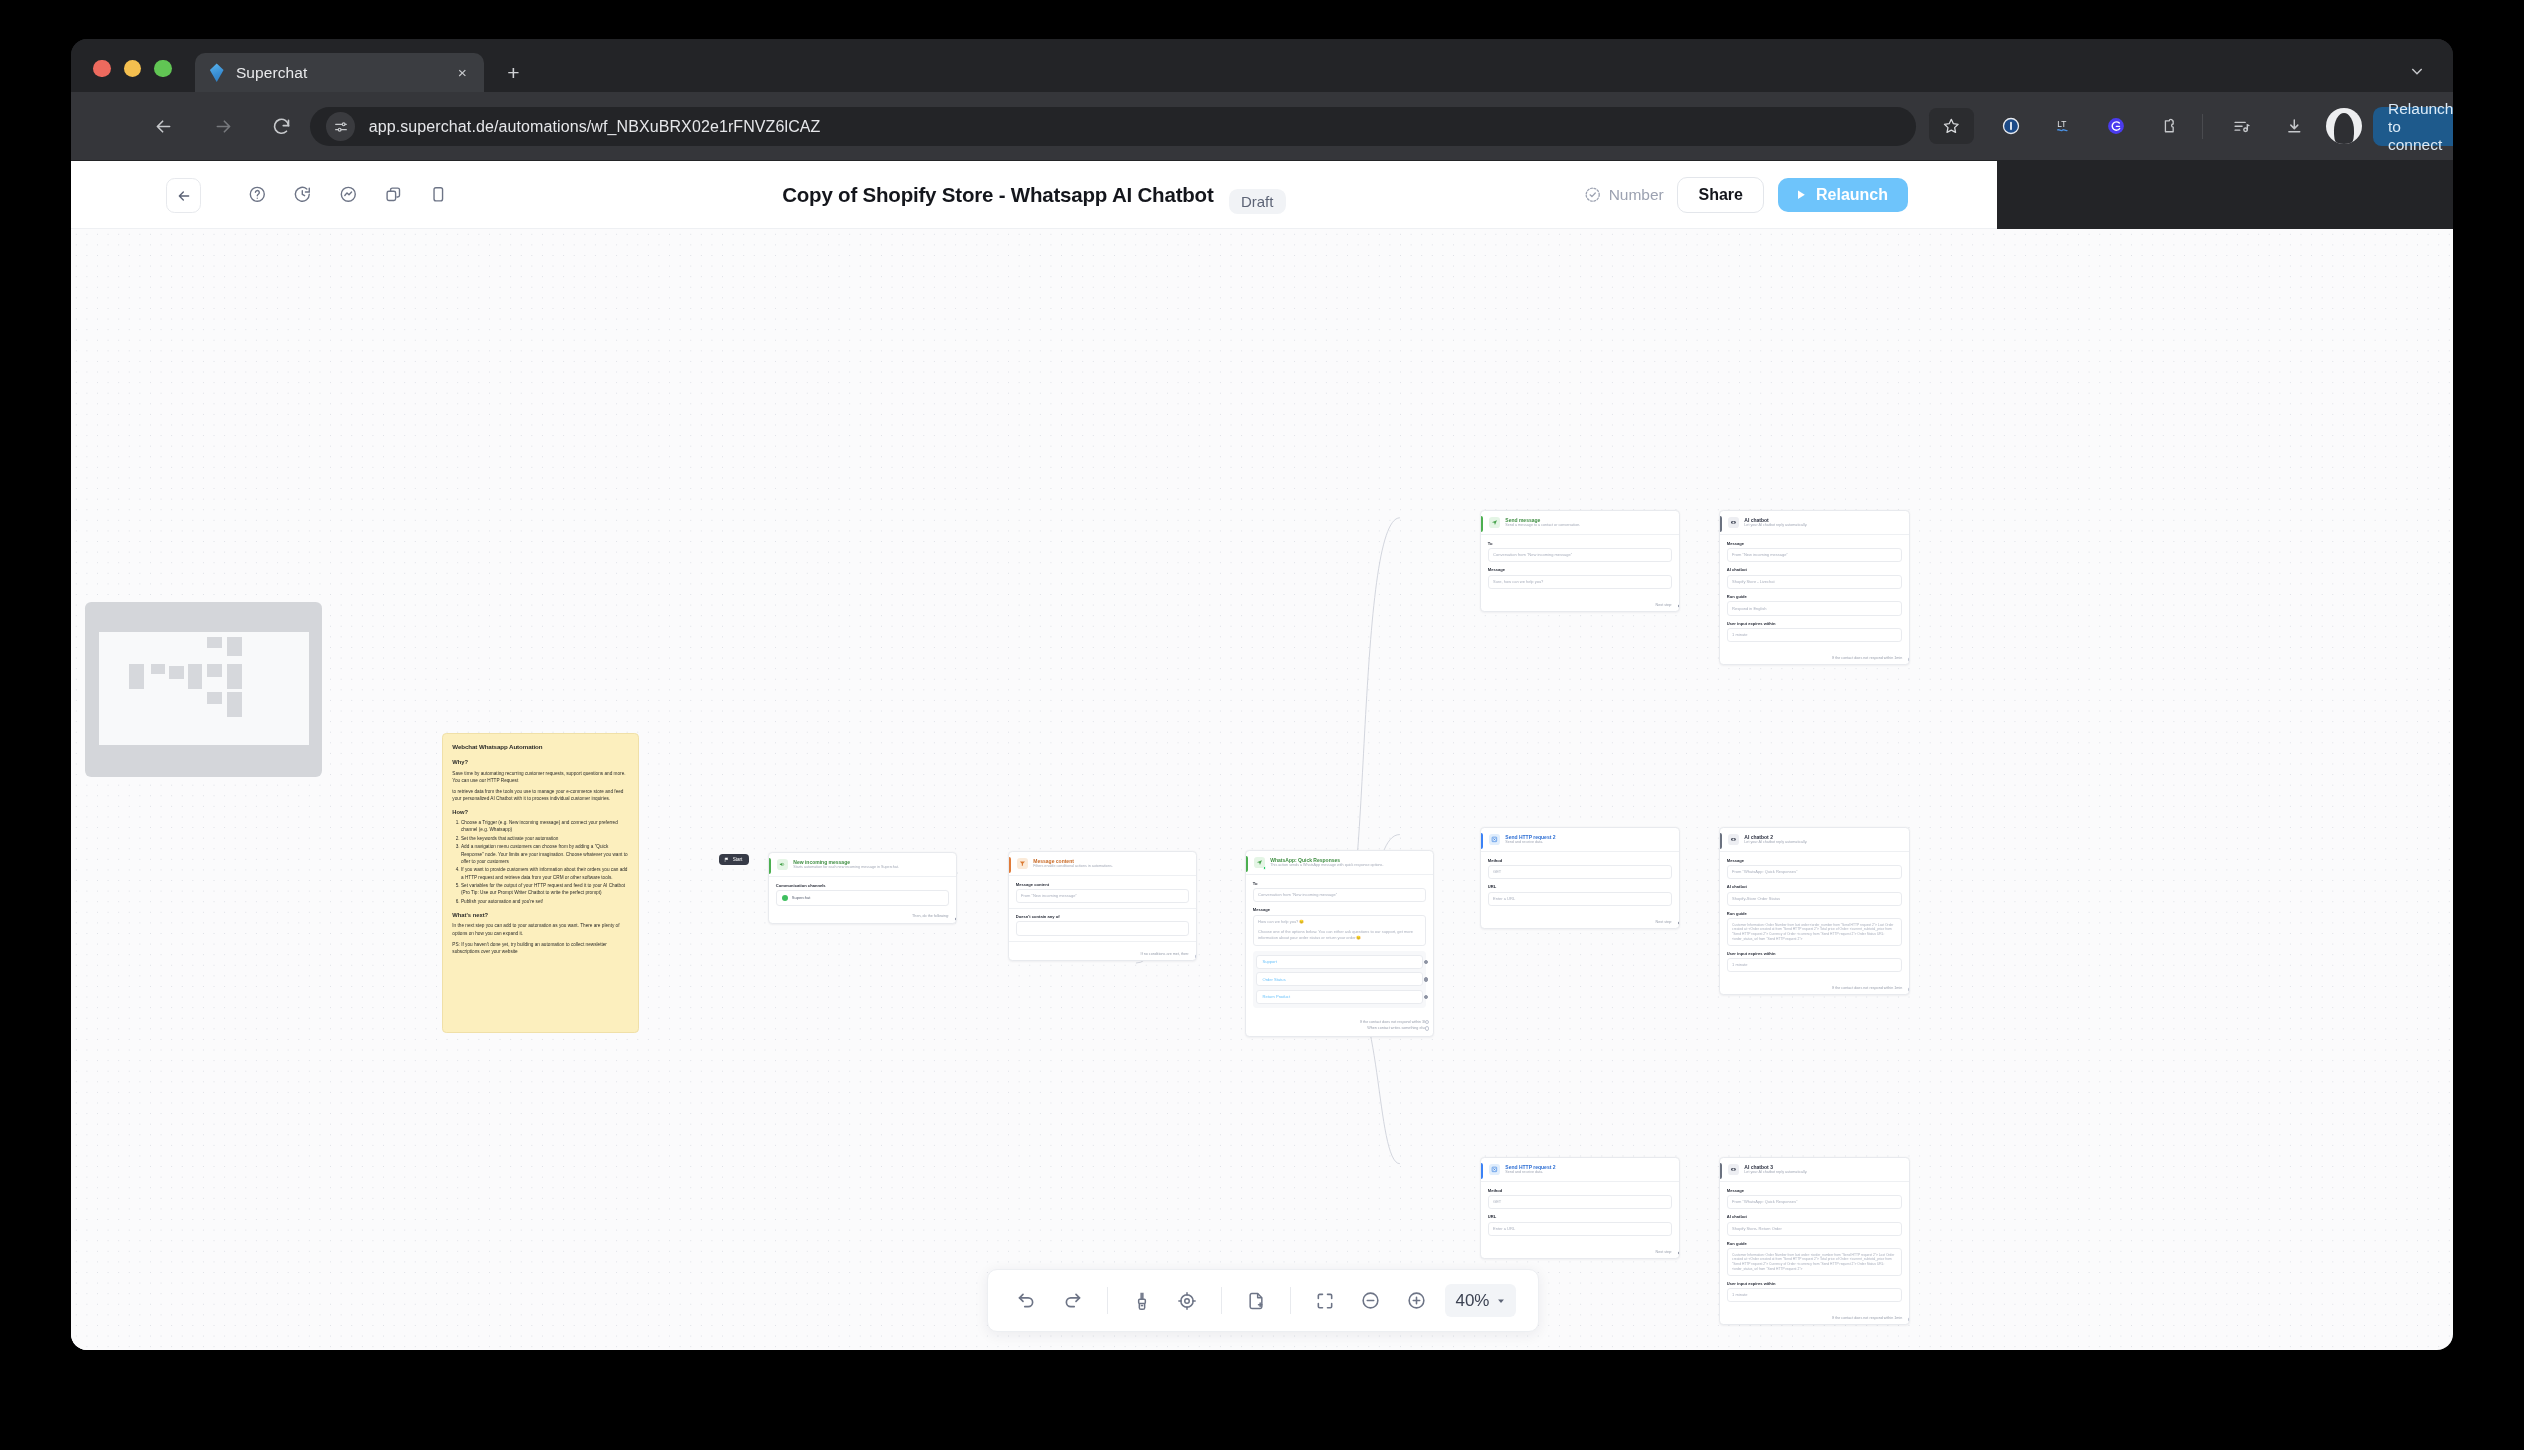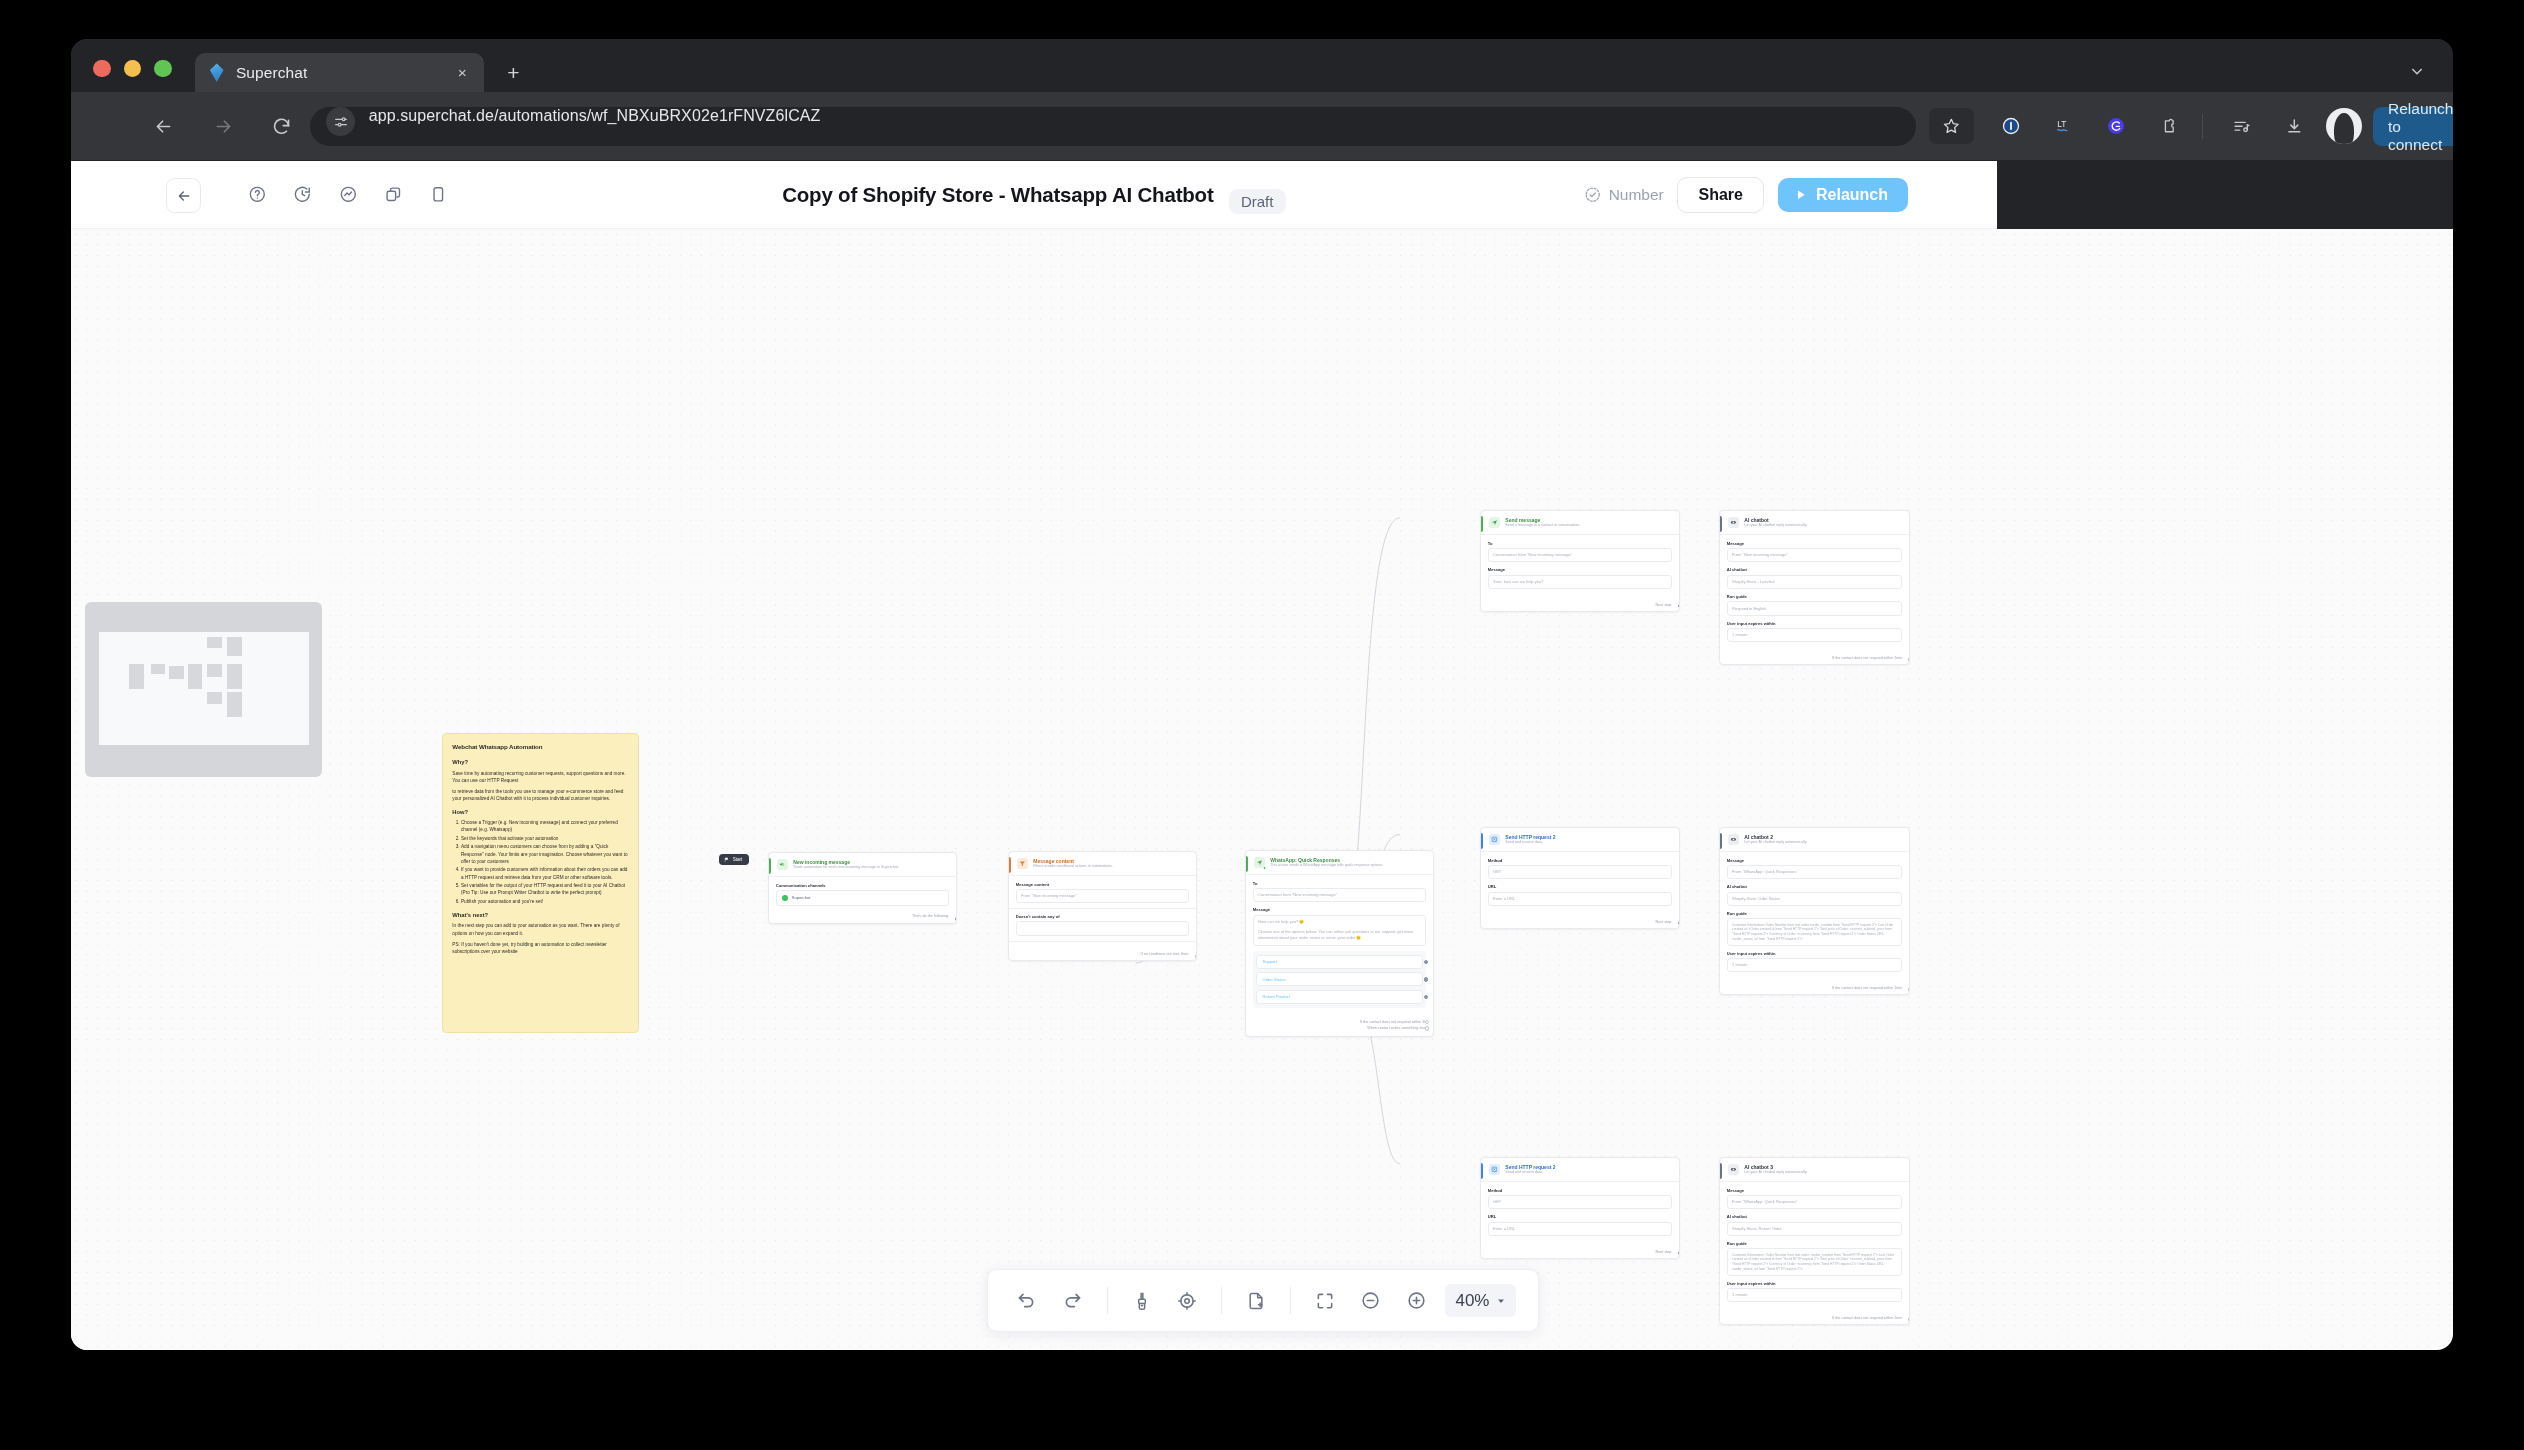--- a/index.html
+++ b/index.html
@@ -85,21 +85,21 @@
   }
   #nav-back { left: 75px; }
   #nav-forward { left: 135px; }
   #nav-reload { left: 193px; }
 
   #omnibox {
     position: absolute; left: 239px; top: 15px;
     width: 1606px; height: 39px;
     background: #232427;
     border-radius: 20px;
-    display: flex; 
+    display: flex; align-items: center;
     padding: 0 16px;
   }
   #omnibox .site-ctrl {
     width: 29px; height: 29px; border-radius: 50%;
     background: #3A3B3F; margin-right: 13.7px;
     display: flex; align-items: center; justify-content: center;
     flex: 0 0 29px;
   }
   #omnibox .url-text {
     color: #E6E7EA; font-size: 16px; letter-spacing: 0.1px;

